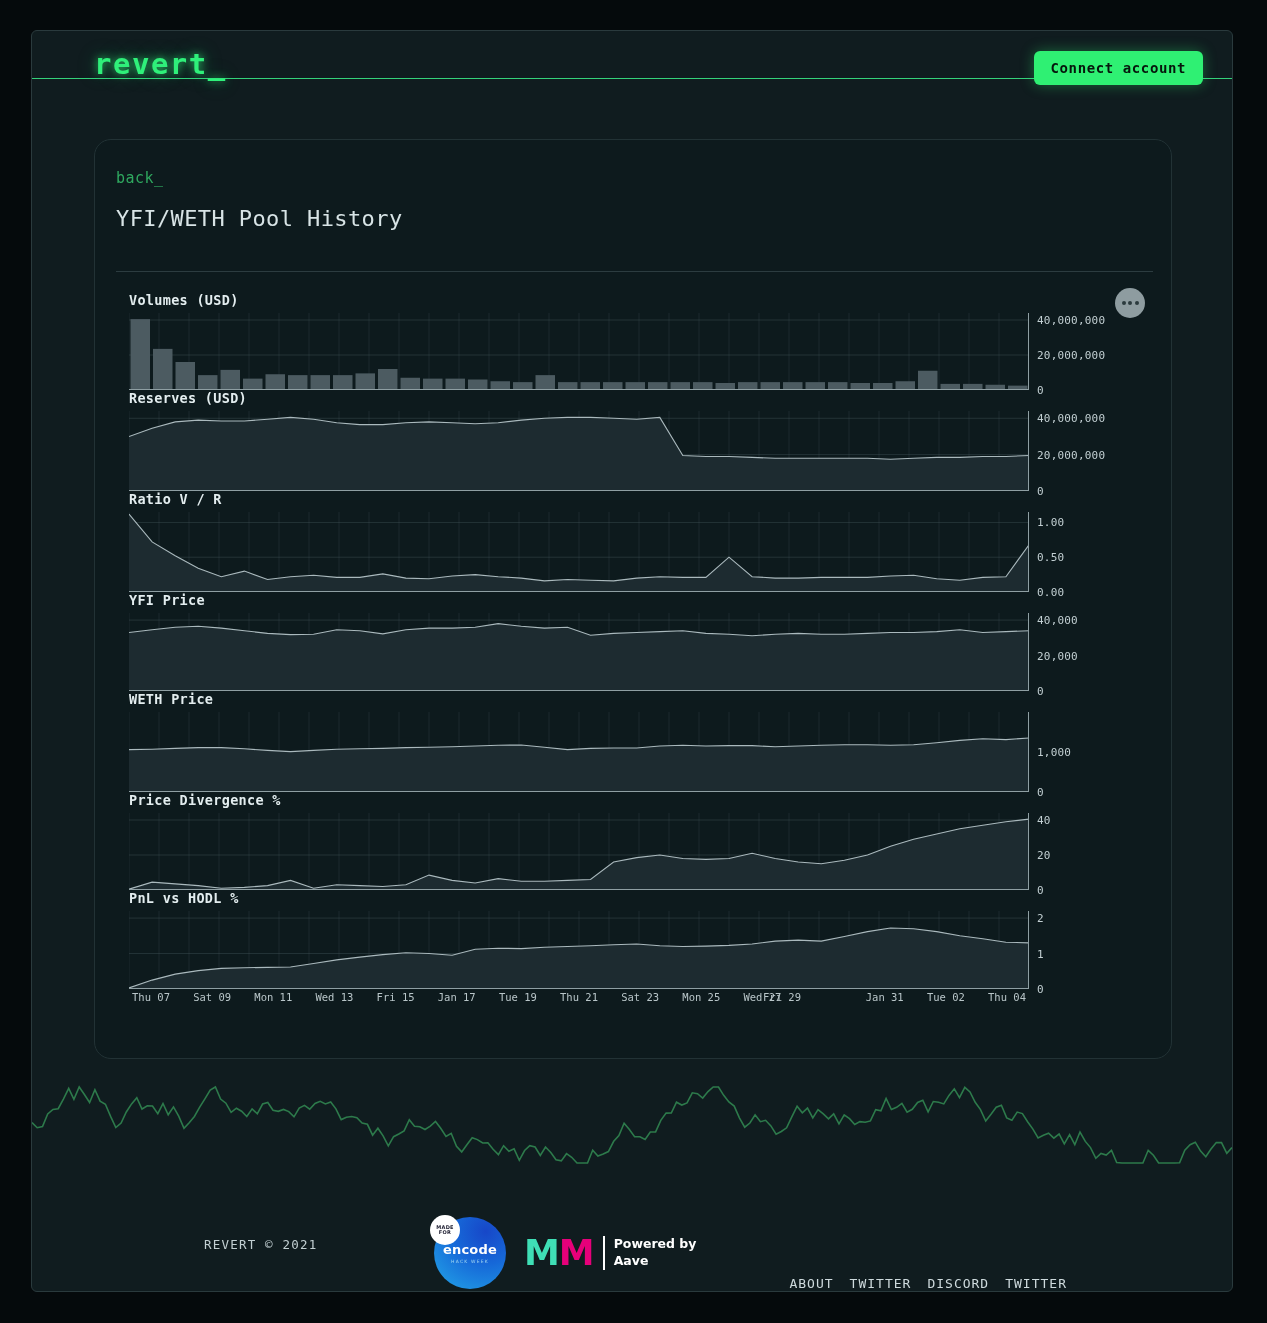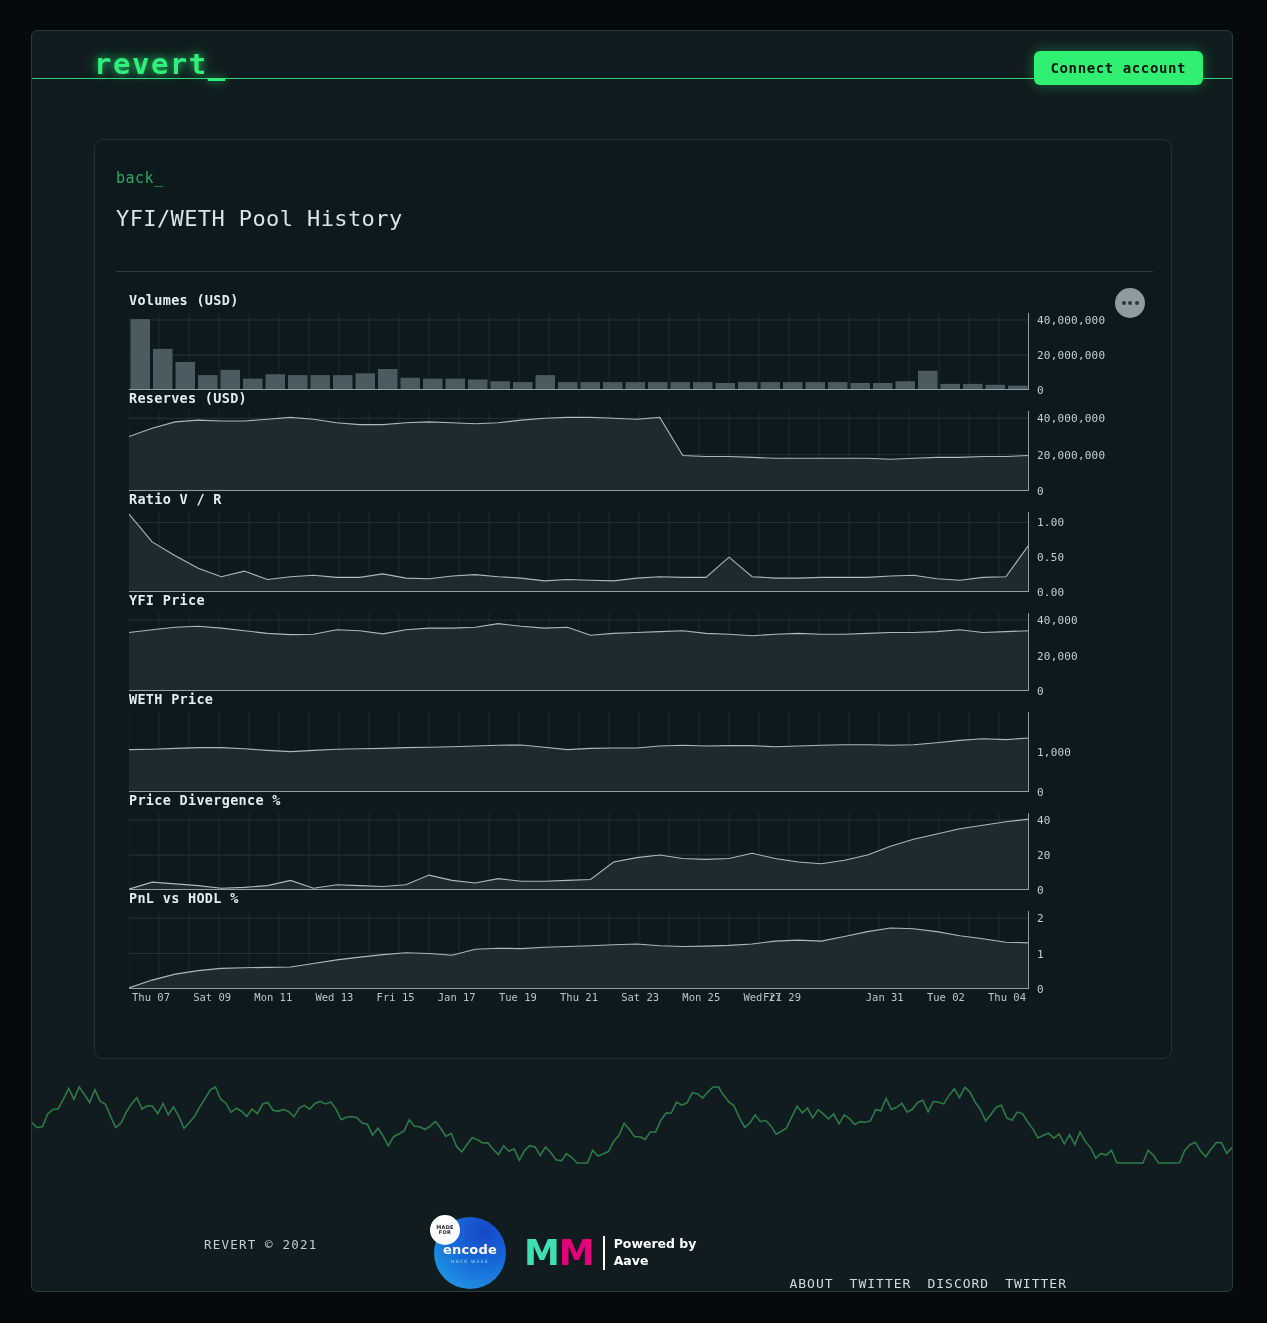--- a/index.html
+++ b/index.html
@@ -36,21 +36,21 @@
     font-family: inherit; font-size: 14px; font-weight: 700;
     letter-spacing: .6px; cursor: pointer;
     box-shadow: 0 0 14px rgba(47,240,115,.35);
   }
   
   .card {
     position: absolute; left: 62px; top: 108px;
     width: 1078px; height: 920px;
     background: #0d1a1d;
     border: 1px solid #223235;
-    border-radius: 9px;
+    border-radius: 17px;
   }
   .back-link {
     position: absolute; left: 21px; top: 29px;
     color: #2fa85f; font-size: 15px; letter-spacing: .5px;
     text-decoration: none; cursor: pointer;
   }
   .page-title {
     position: absolute; left: 21px; top: 66px;
     color: #d8e4e6; font-size: 22px; letter-spacing: .4px; font-weight: 400;
   }

